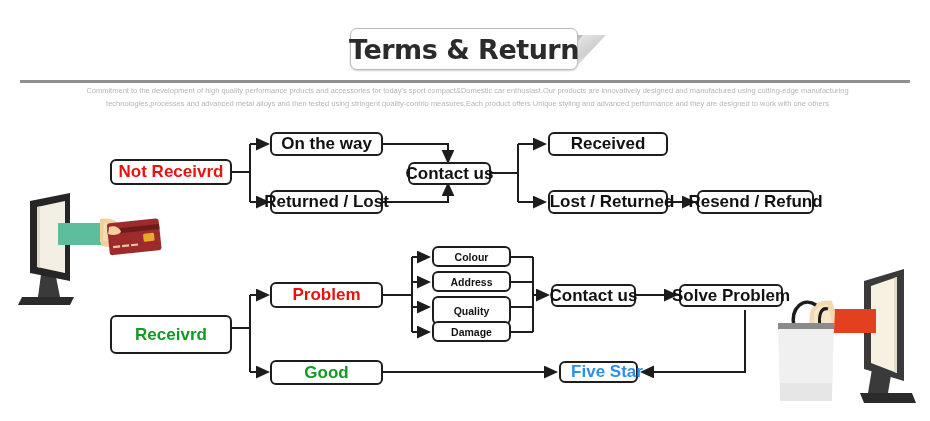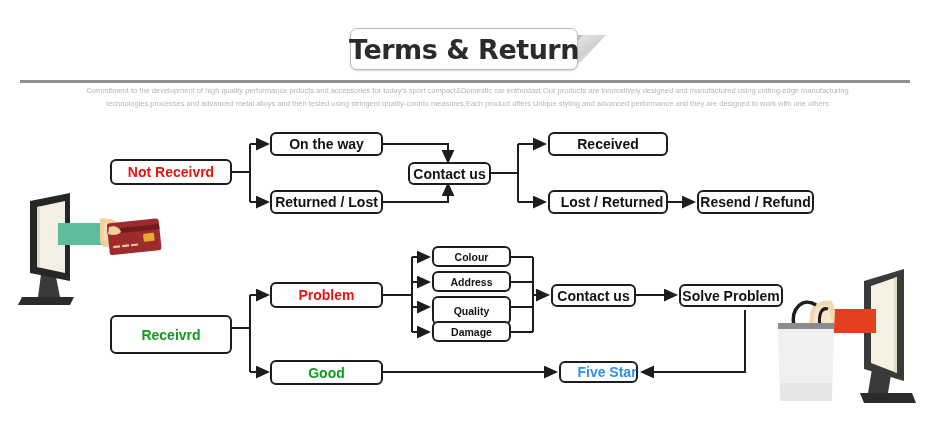--- a/index.html
+++ b/index.html
@@ -106,21 +106,21 @@
     position: absolute;
     box-sizing: border-box;
     border: 2px solid #1d1d1d;
     border-radius: 6px;
     background: #ffffff;
     display: flex;
     align-items: center;
     justify-content: center;
     font-family: "Liberation Sans", sans-serif;
     font-weight: bold;
-    font-size: 14px;
+    font-size: 17px;
     color: #121212;
     white-space: nowrap;
   }
   .node.red    { color: #e8130f; }
   .node.green  { color: #119a22; }
   .node.blue   { color: #2f90e8; }
   .node.small  { font-size: 10.5px; }
 
   
   .illustration { position: absolute; }

